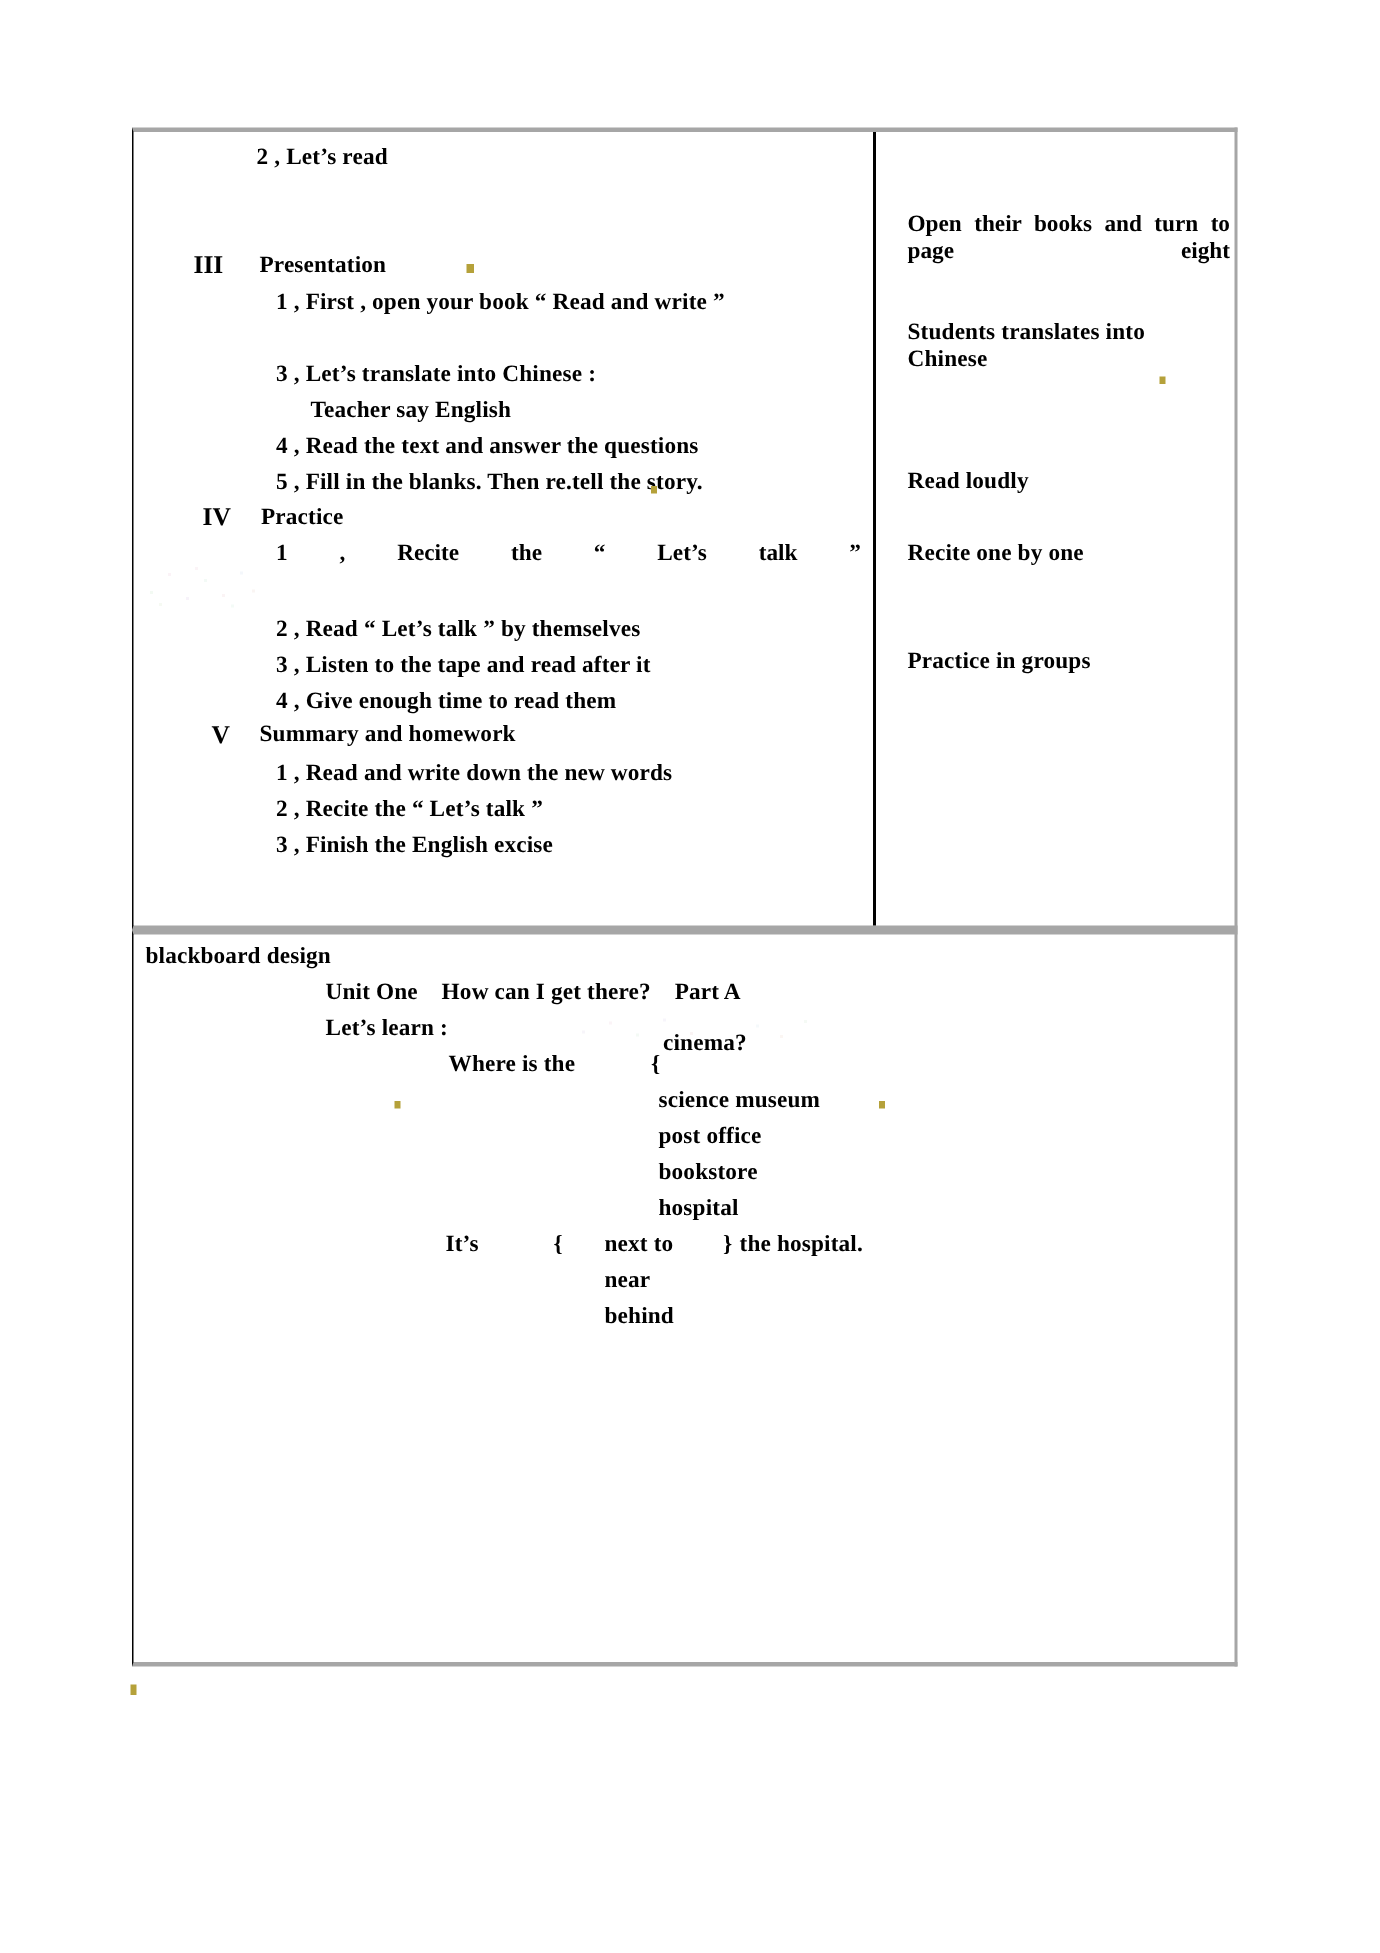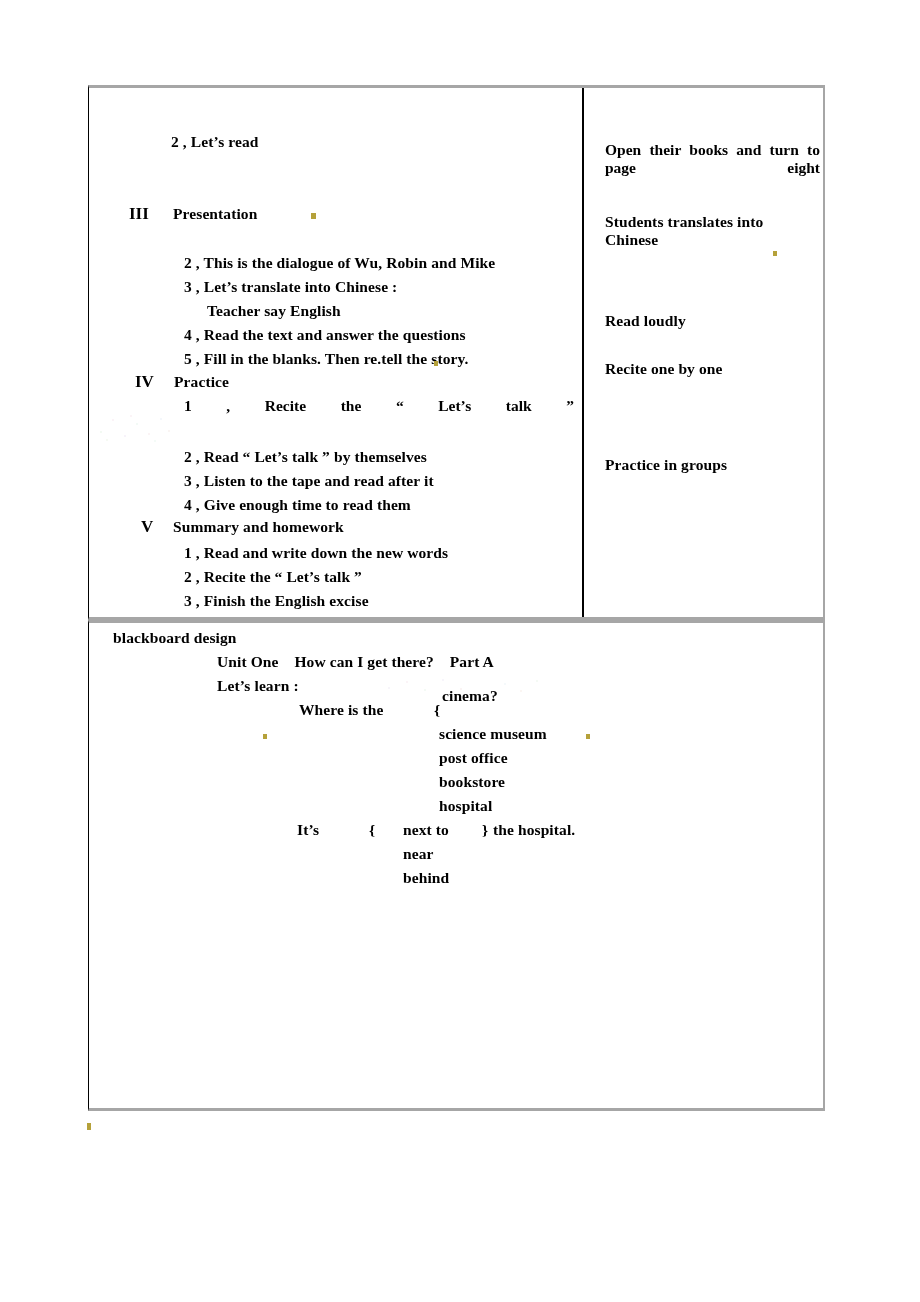--- a/index.html
+++ b/index.html
@@ -43,21 +43,20 @@
     bottom: 0;
     width: 1.5px;
     background: #000000;
   }
 
   .cell-left {
     position: absolute;
     left: 0; top: 0;
     width: 493px;
     height: 100%;
-    margin-top: 37px;
   }
   .cell-right {
     position: absolute;
     left: 494px; top: 0;
     right: 0;
     height: 100%;
     font-family: Liberation Serif, serif;
   }
 
   
@@ -129,21 +128,21 @@
     <div class="col-divider"></div>
 
     <div class="cell-left">
 
       <div class="ln" style="left:82px; top:8px;">2 , Let’s read</div>
 
       <div class="roman" style="left:40px; top:80px;">III</div>
       <div class="ln" style="left:84px; top:80px;">Presentation</div>
       <div class="mark" style="left:222px; top:88px;"></div>
 
-      <div class="ln" style="left:95px; top:129px;">2 , This is the dialogue of Wu, Robin and Mike</div>
+      <div class="ln" style="left:95px; top:105px;">1 , First , open your book “ Read and write ”</div>
       <div class="ln" style="left:95px; top:153px;">3 , Let’s translate into Chinese :</div>
       <div class="ln" style="left:118px; top:177px;text-align:right;">Teacher say English</div>
       <div class="ln" style="left:95px; top:201px;">4 , Read the text and answer the questions</div>
       <div class="ln" style="left:95px; top:225px;text-align:right;">5 , Fill in the blanks. Then re.tell the story.</div>
       <div class="mark" style="left:345px; top:236px; width:4px; height:5px;"></div>
 
       <div class="roman" style="left:46px; top:248px;">IV</div>
       <div class="ln" style="left:85px; top:248px;">Practice</div>
 
       <div class="justified" style="left:95px; top:272px; width:390px; word-spacing:0;">1 , Recite the “ Let’s talk ”</div>
@@ -176,27 +175,27 @@
     <div class="cell-right">
       <div class="justified" style="left:22px; top:53px; width:215px;">Open their books and turn to page eight</div>
 
       <div class="ln wrap" style="left:22px; top:125px; width:200px;">Students translates into Chinese</div>
       <div class="mark" style="left:190px; top:163px; width:4px; height:5px;"></div>
 
       <div class="ln" style="left:22px; top:224px;">Read loudly</div>
 
       <div class="ln" style="left:22px; top:272px;">Recite one by one</div>
 
-      <div class="ln" style="left:22px; top:344px;margin-top:24px;">Practice in groups</div>
+      <div class="ln" style="left:22px; top:344px;">Practice in groups</div>
     </div>
   </div>
 
   <div class="table-bb">
 
-    <div class="ln" style="left:24px; top:6px;">blackboard design</div>
+    <div class="ln" style="left:8px; top:6px;">blackboard design</div>
 
     <div class="ln" style="left:128px; top:30px;text-align:center;">Unit One    How can I get there?    Part A</div>
 
     <div class="ln" style="left:128px; top:54px;">Let’s learn :</div>
 
     <div class="speckle" style="left:295px; top:52px; width:180px; height:22px;">
       <i style="left:4px;   top:12px; background:#e8e0f0;"></i>
       <i style="left:22px;  top:6px;  background:#f2dce6;"></i>
       <i style="left:40px;  top:14px; background:#dcf0e0;"></i>
       <i style="left:58px;  top:4px;  background:#e6e0f2;"></i>

